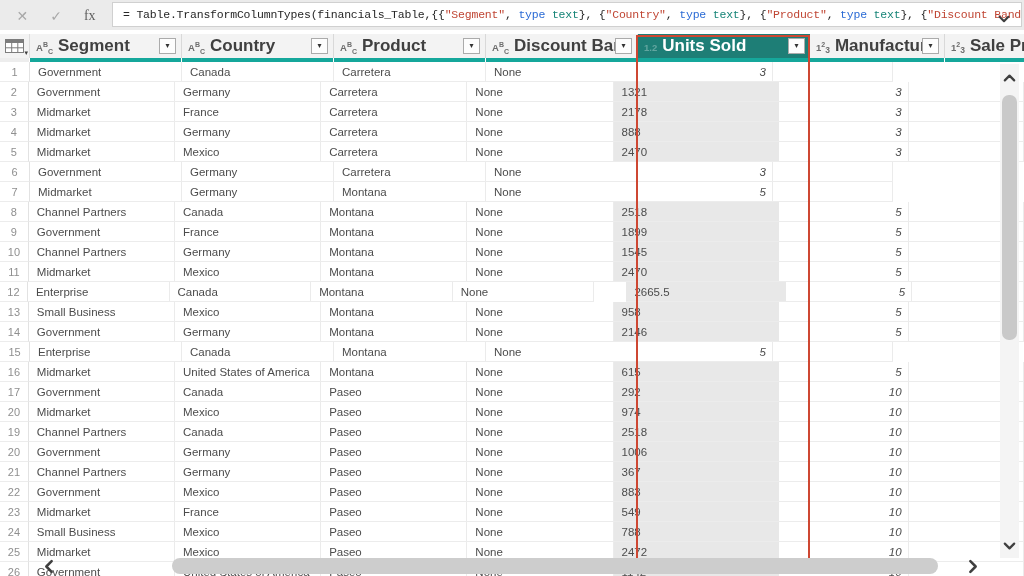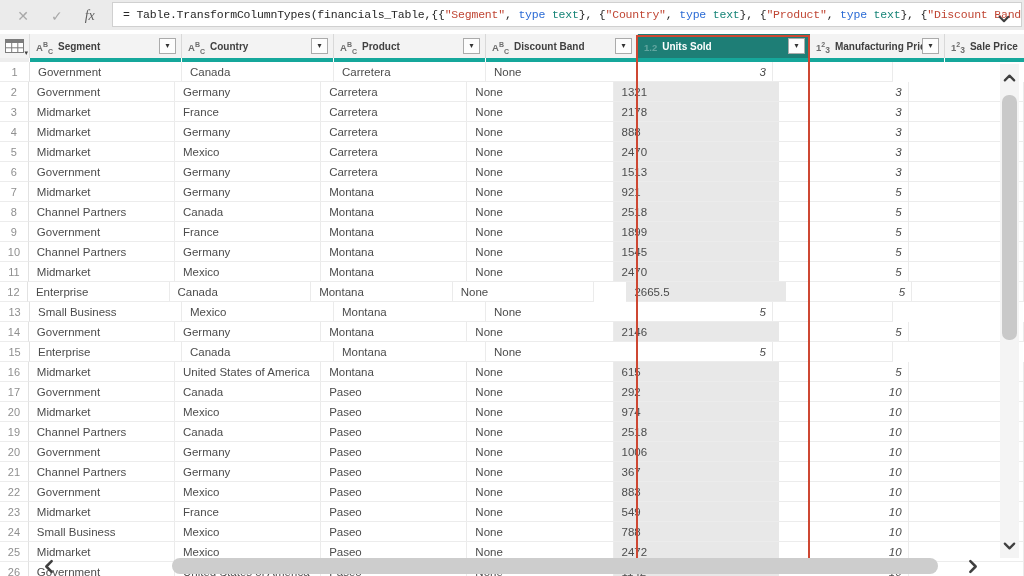--- a/index.html
+++ b/index.html
@@ -6,21 +6,21 @@
   html,body { width:1024px; height:576px; overflow:hidden; background:#fff;
               font-family:"Liberation Sans", sans-serif; }
   .canvas { position:relative; width:1024px; height:576px; background:#fff; overflow:hidden; }
 
   
   .formula-bar { position:absolute; top:0; left:0; width:1024px; height:32px;
                  background:#ebebeb; border-bottom:2px solid #ffffff; }
   .fb-buttons { position:absolute; left:0; top:0; width:112px; height:32px;
                 display:flex; align-items:center; justify-content:center; gap:22px; }
   .fb-btn { color:#a8a8a8; font-size:14px; line-height:1; cursor:default; }
-  .fb-fx { color:#5f5f5f; font-family:"Liberation Serif", serif; font-style:italic;
+  .fb-fx { color:#5f5f5f; font-family:"Liberation Serif", serif; 
            font-size:14px; }
   .fb-input { position:absolute; left:112px; top:2px; right:2px; bottom:3px;
               background:#ffffff; border:1px solid #d0d0d0; display:flex; align-items:center;
               padding:0 26px 0 10px; overflow:hidden; }
   .fb-text { font-family:"Liberation Mono", monospace; font-size:11.5px; white-space:pre;
              letter-spacing:-0.2px; }
   .seg-plain   { color:#262626; }
   .seg-string  { color:var(--formula_string); }
   .seg-keyword { color:var(--formula_keyword); }
   .seg-type    { color:var(--formula_type); }
@@ -35,21 +35,21 @@
   .corner-caret { position:absolute; right:1px; bottom:2px; font-size:7px; color:#3c3c3c; line-height:1; }
   .header-cell { position:relative; height:24px; background:#f3f3f3; display:flex;
                  align-items:center; border-right:1px solid #d9d9d9; overflow:hidden; }
   .header-cell.selected { background:var(--selected_header_bg); border-right:none; }
   .type-icon { color:#6d6d6d; margin:0 5px 0 6px; white-space:nowrap; flex:none; }
   .type-icon.ghost { color:rgba(255,255,255,0.3); }
   .ti-m  { font-size:9.5px; font-weight:bold; }
   .ti-s  { font-size:7px;  font-weight:bold; vertical-align:4px; }
   .ti-b  { font-size:7px;  font-weight:bold; vertical-align:-3px; }
   .ti-b2 { font-size:8.5px; font-weight:bold; vertical-align:-2px; }
-  .header-label { font-size:10px; font-weight:700; color:#404040; flex:1;
+  .header-label { font-size:17px; font-weight:700; color:#404040; flex:1;
                   white-space:nowrap; overflow:hidden; }
   .header-cell.selected .header-label { color:#ffffff; }
   .filter-btn { flex:none; width:17px; height:16px; margin-right:5px; background:#fdfdfd;
                 border:1px solid #ababab; display:flex; align-items:center; justify-content:center;
                 font-size:8px; color:#333; line-height:1; }
   .teal-row { position:absolute; top:24px; left:0; height:4px; display:flex; }
   .teal-seg { height:4px; background:var(--accent_teal); border-right:1px solid #ffffff; }
   .teal-seg.corner { background:#ededed; }
 
   .grid-body { position:absolute; top:28px; left:0; width:1024px; height:514px; overflow:hidden; }
@@ -210,31 +210,29 @@
           <div class="cell units" style="width: 172px;">2470</div>
           <div class="cell num" style="width: 135px;">3</div>
           <div class="cell num" style="width: 120px;"></div>
         </div>
         <div class="row">
           <div class="cell rownum">6</div>
           <div class="cell" style="width: 152px;">Government</div>
           <div class="cell" style="width: 152px;">Germany</div>
           <div class="cell" style="width: 152px;">Carretera</div>
           <div class="cell" style="width: 152px;">None</div>
-          <div class="cell units" style="width: 172px;">1513</div>
           <div class="cell num" style="width: 135px;">3</div>
           <div class="cell num" style="width: 120px;"></div>
         </div>
         <div class="row">
           <div class="cell rownum">7</div>
           <div class="cell" style="width: 152px;">Midmarket</div>
           <div class="cell" style="width: 152px;">Germany</div>
           <div class="cell" style="width: 152px;">Montana</div>
           <div class="cell" style="width: 152px;">None</div>
-          <div class="cell units" style="width: 172px;">921</div>
           <div class="cell num" style="width: 135px;">5</div>
           <div class="cell num" style="width: 120px;"></div>
         </div>
         <div class="row">
           <div class="cell rownum">8</div>
           <div class="cell" style="width: 152px;">Channel Partners</div>
           <div class="cell" style="width: 152px;">Canada</div>
           <div class="cell" style="width: 152px;">Montana</div>
           <div class="cell" style="width: 152px;">None</div>
           <div class="cell units" style="width: 172px;">2518</div>
@@ -280,20 +278,21 @@
           <div class="cell units" style="width: 172px; margin-left: 32px;">2665.5</div>
           <div class="cell num" style="width: 135px;">5</div>
           <div class="cell num" style="width: 120px;"></div>
         </div>
         <div class="row">
           <div class="cell rownum">13</div>
           <div class="cell" style="width: 152px;">Small Business</div>
           <div class="cell" style="width: 152px;">Mexico</div>
           <div class="cell" style="width: 152px;">Montana</div>
           <div class="cell" style="width: 152px;">None</div>
+          <div class="cell units" style="width: 172px;">958</div>
           <div class="cell num" style="width: 135px;">5</div>
           <div class="cell num" style="width: 120px;"></div>
         </div>
         <div class="row">
           <div class="cell rownum">14</div>
           <div class="cell" style="width: 152px;">Government</div>
           <div class="cell" style="width: 152px;">Germany</div>
           <div class="cell" style="width: 152px;">Montana</div>
           <div class="cell" style="width: 152px;">None</div>
           <div class="cell units" style="width: 172px;">2146</div>

